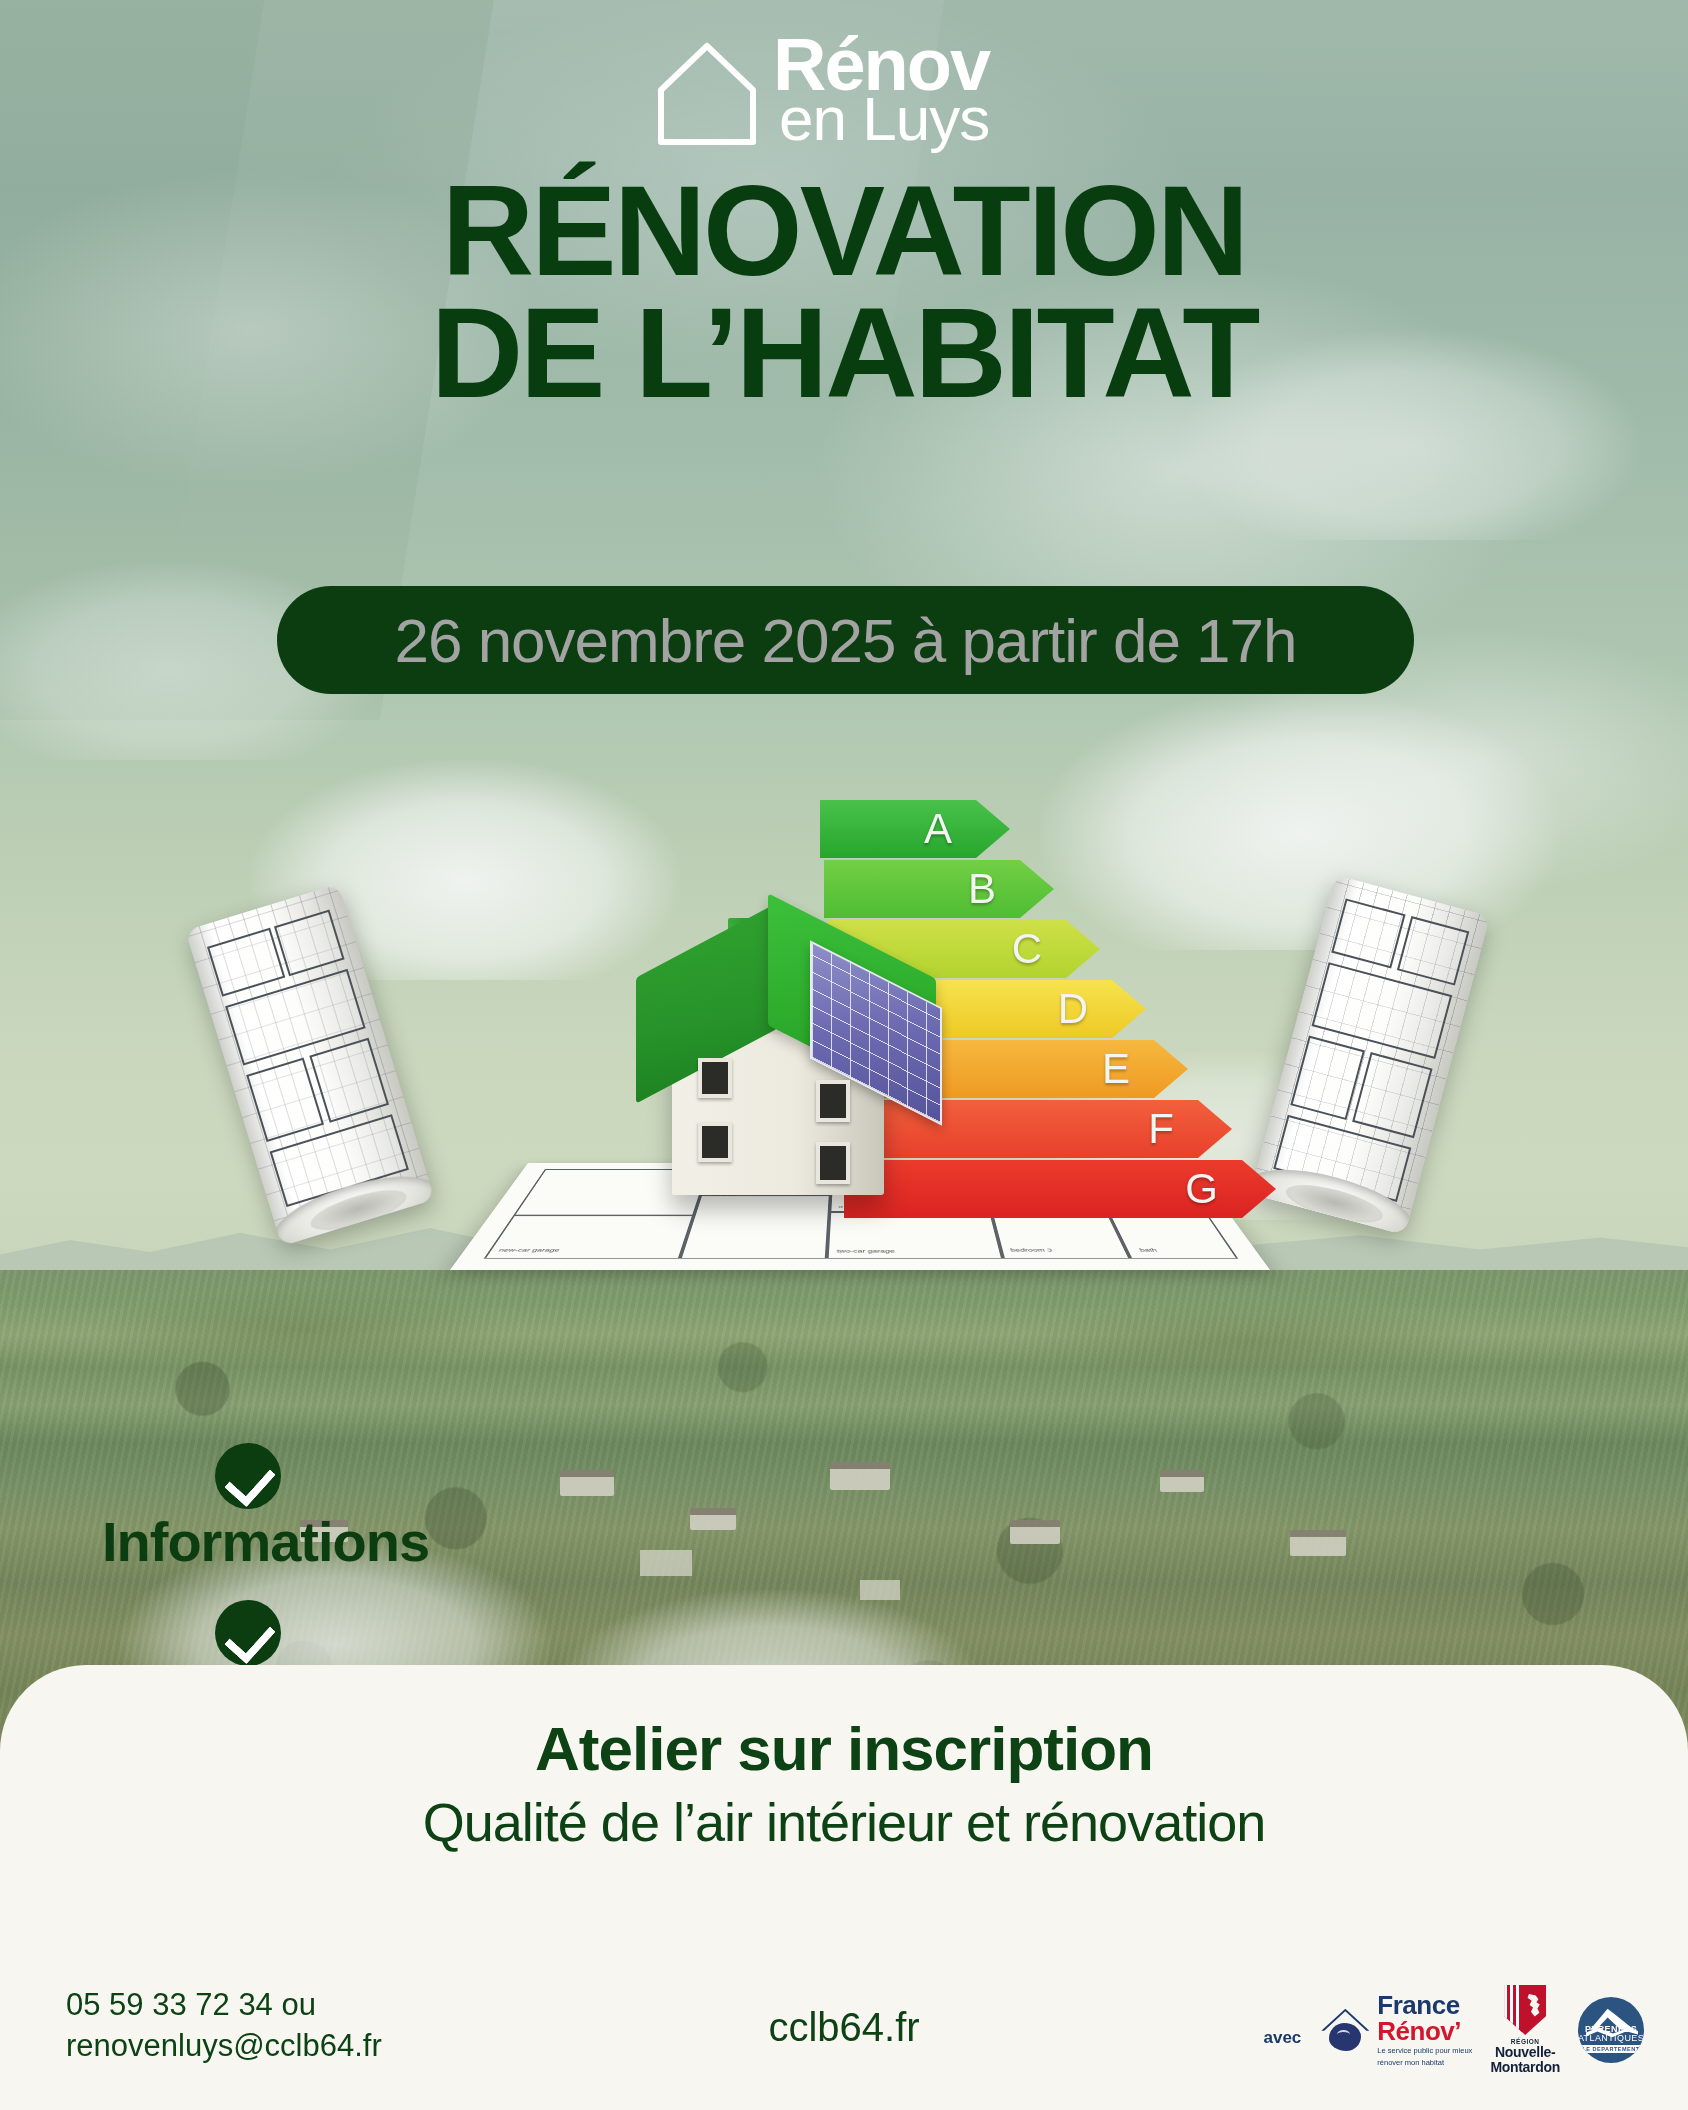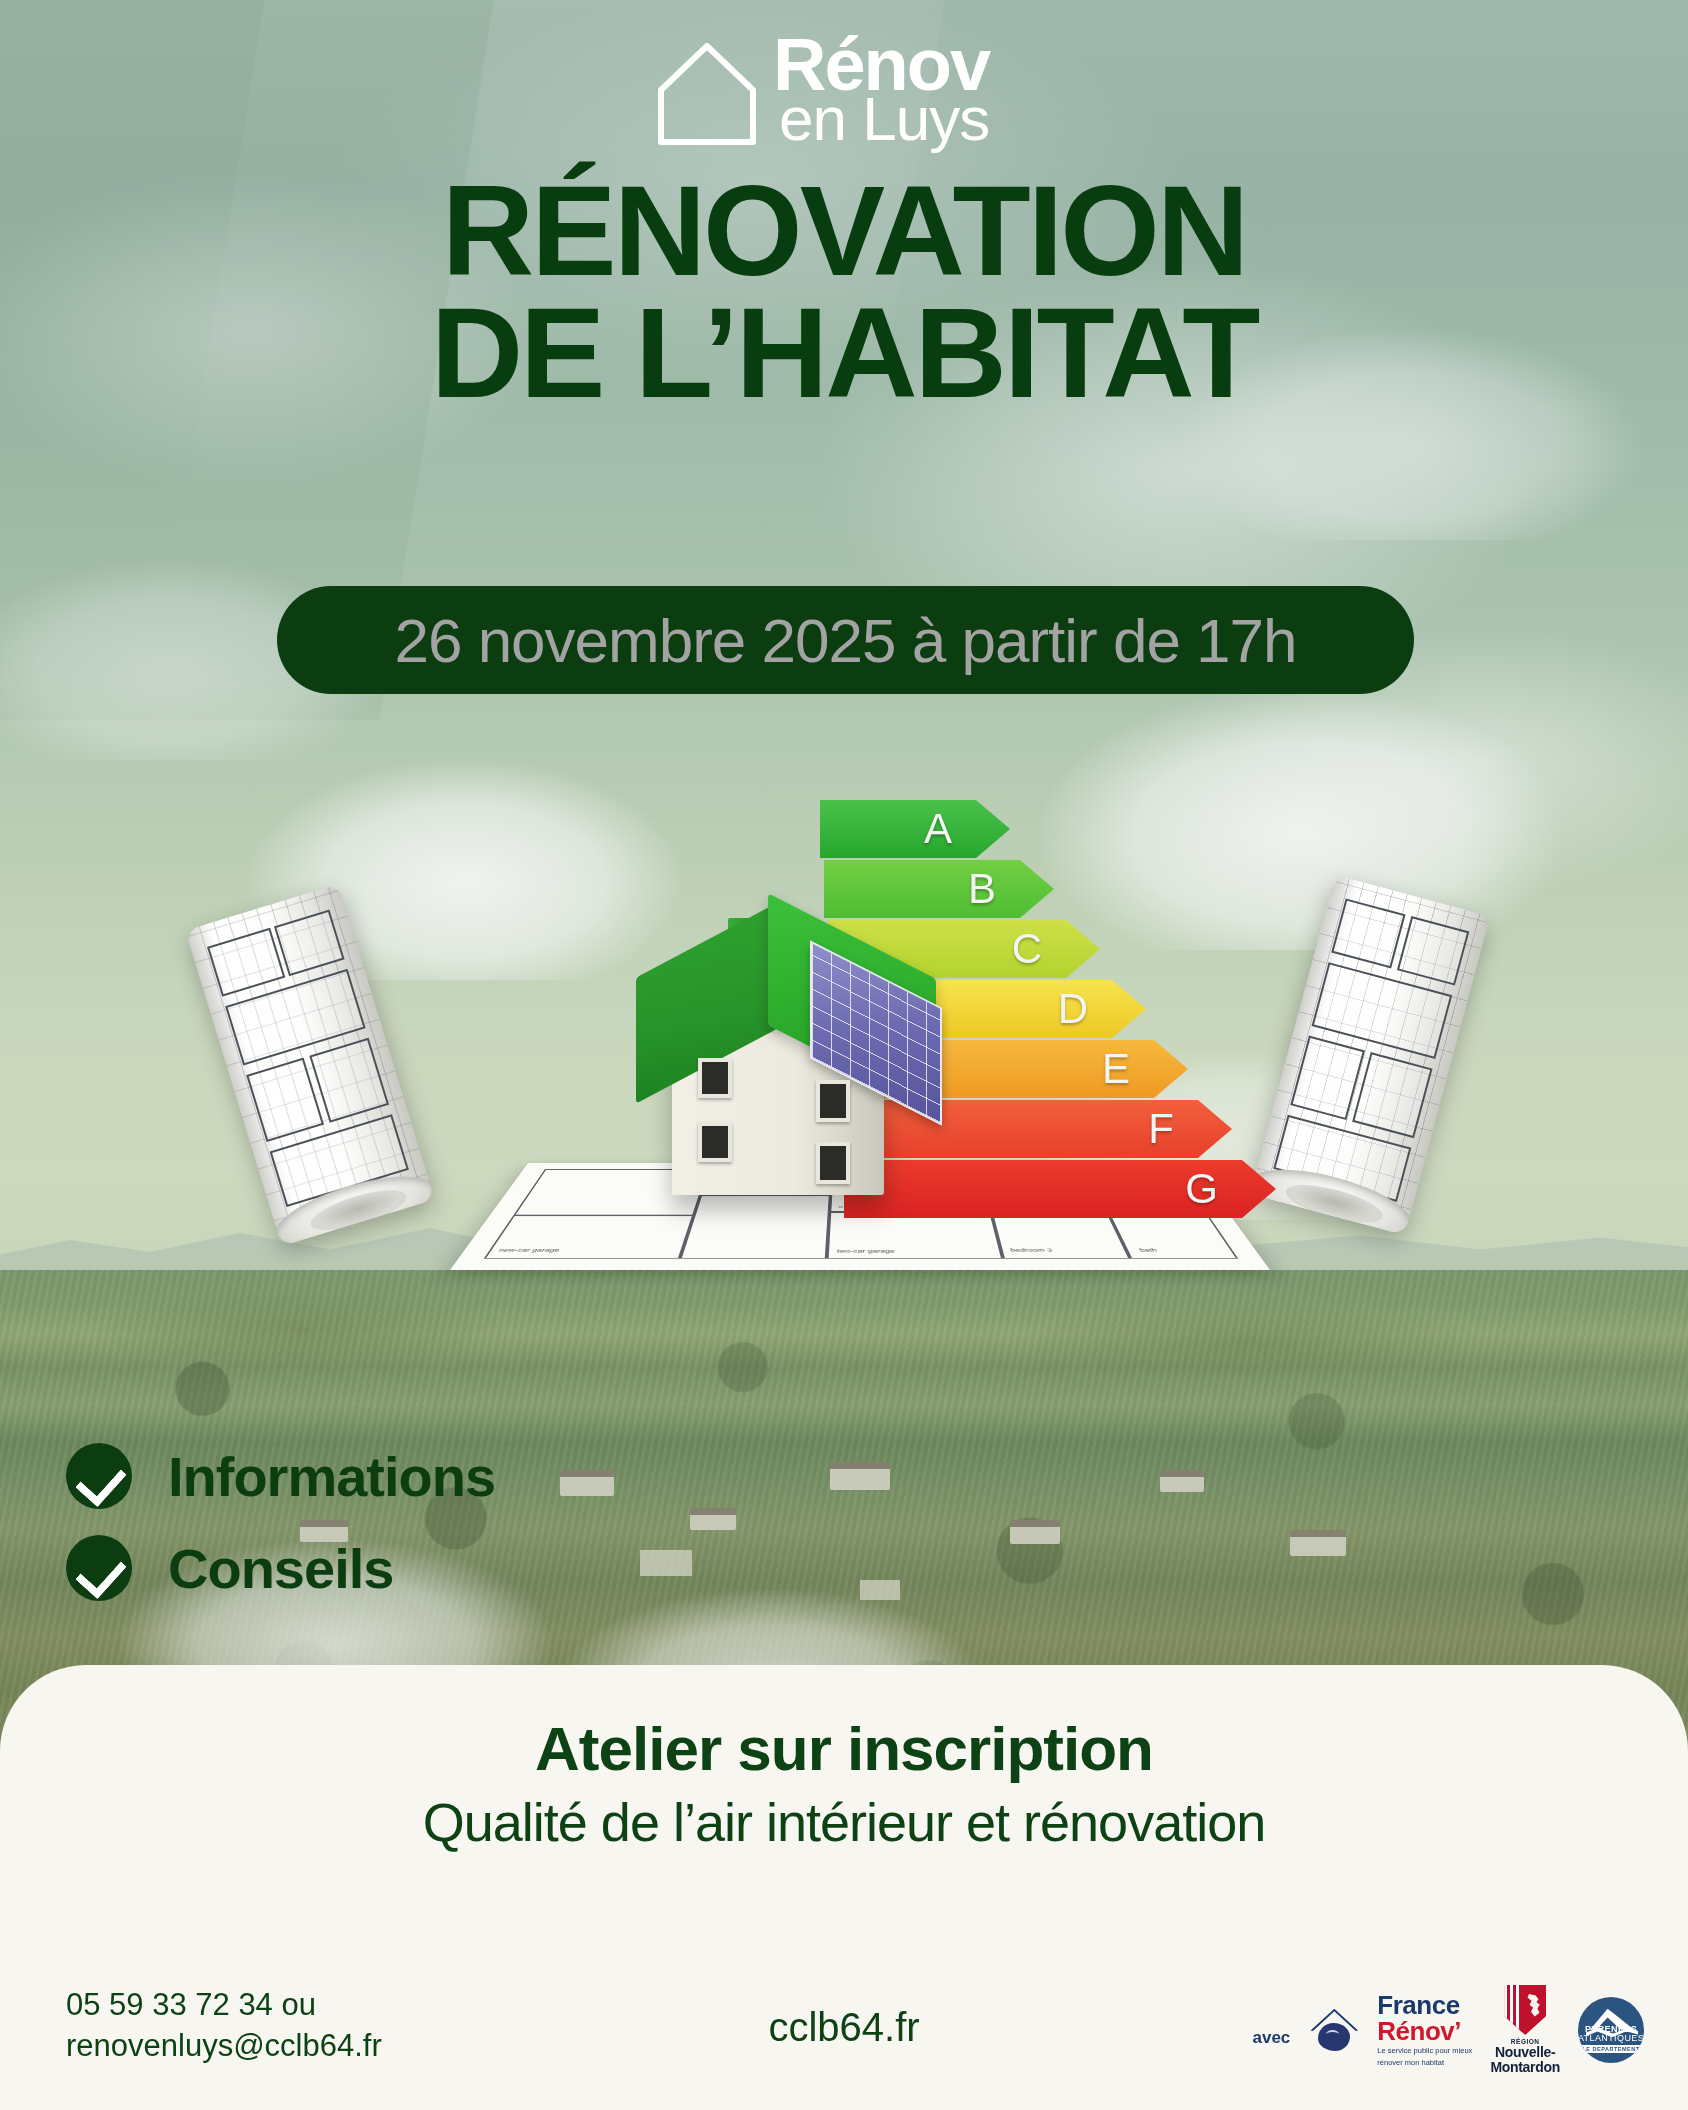--- a/index.html
+++ b/index.html
@@ -251,21 +251,21 @@
     clip-path:polygon(0 0, calc(100% - 34px) 0, 100% 50%, calc(100% - 34px) 100%, 0 100%);
     display:flex; align-items:center; justify-content:flex-end;
     padding-right:58px;
     color:#f3f5f2; font-size:42px; font-weight:400;
     text-shadow:0 2px 3px rgba(0,0,0,.3);
     box-shadow:0 6px 9px rgba(0,0,0,.18);
   }
 
   
   .checks{ position:absolute; left:66px; top:1443px; }
-  .check-row{ display:flex; align-items:center; margin-bottom:26px; }
+  .check-row{ display:flex; align-items:center; margin-bottom:26px;flex-direction:column; }
   .check-circle{
     width:66px; height:66px; border-radius:50%;
     background:#0b3d10; position:relative; flex:0 0 66px;
   }
   .check-circle:after{
     content:""; position:absolute; left:20px; top:16px;
     width:22px; height:36px; border:8px solid #ffffff;
     border-top:none; border-left:none;
     transform:rotate(42deg);
     border-radius:2px;
@@ -304,21 +304,21 @@
     color:#0d4214; font-size:40px; font-weight:400;
   }
 
   
   .partners{
     position:absolute; right:44px; top:320px;
     display:flex; align-items:center; gap:18px;
   }
   .avec{ color:#1b3a6b; font-size:17px; font-weight:600;margin-top:16px; }
 
-  .fr-logo{ display:flex; align-items:center; gap:17px; }
+  .fr-logo{ display:flex; align-items:center; gap:6px; }
   .fr-mark{ position:relative; width:52px; height:46px; }
   .fr-roof{
     position:absolute; left:2px; top:2px; width:48px; height:22px;
     border-top:3px solid #1b3a6b; border-left:3px solid #1b3a6b;
     transform:skewX(0) rotate(0);
     clip-path:polygon(0 100%, 50% 0, 100% 100%, 94% 100%, 50% 12%, 6% 100%);
     background:#1b3a6b;
     border:none;
   }
   .fr-blob{

